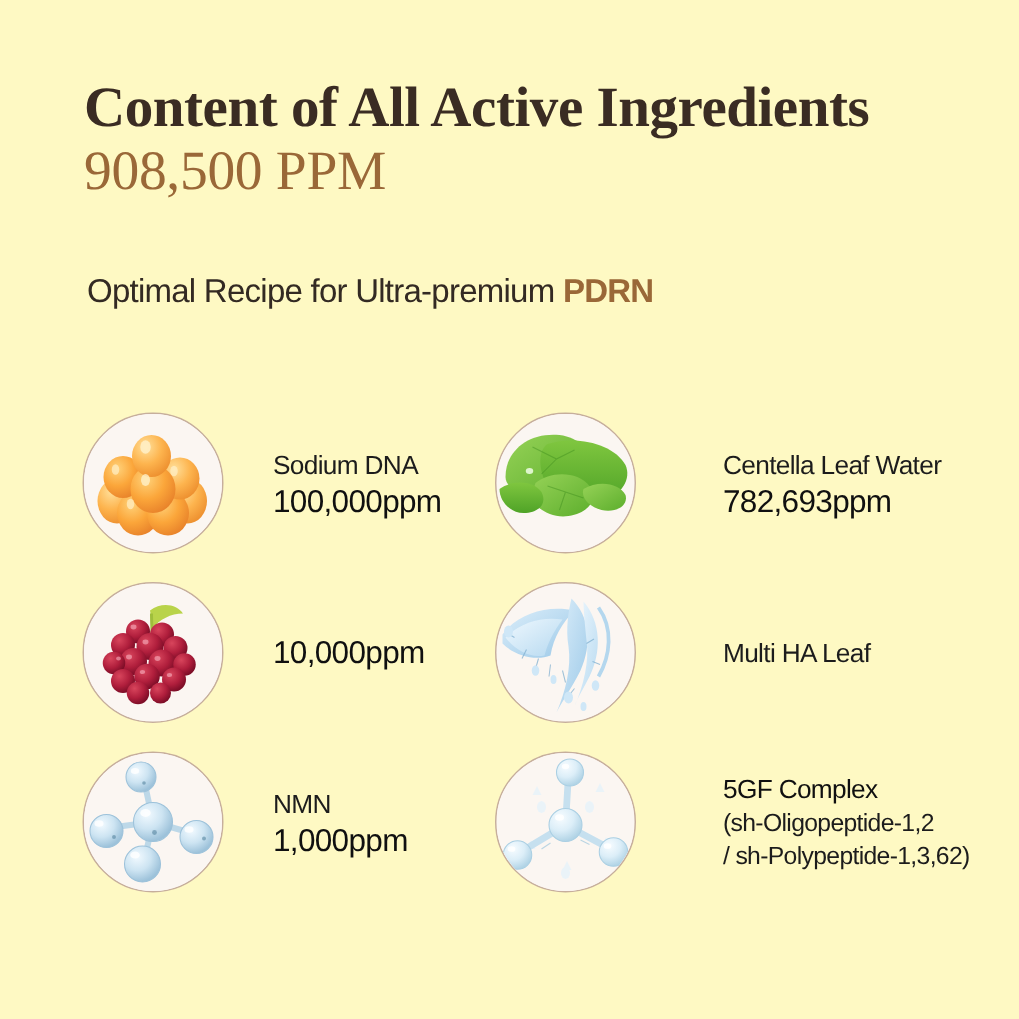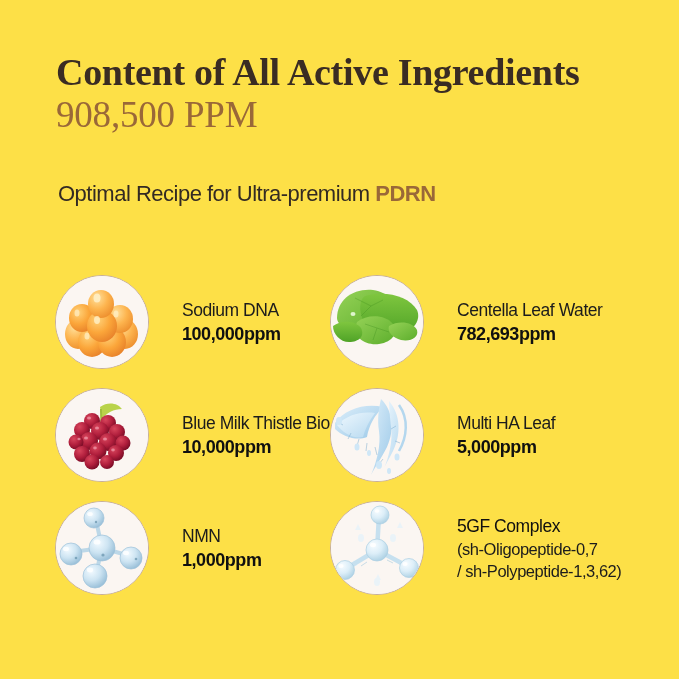--- a/index.html
+++ b/index.html
@@ -11,21 +11,21 @@
     height: 679px;
     background: #EDE3DA;
     font-family: "Liberation Sans", sans-serif;
     overflow: hidden;
     position: relative;
   }
 
   .page {
     position: absolute;
     inset: 0;
-    background: #fde047;
+    background: #fef9c3;
   }
 
   
   .header {
     position: absolute;
     left: 56px;
     top: 50px;
     width: 600px;
   }
   .title-line1 {
@@ -74,21 +74,21 @@
     height: 113px;
   }
   .cell {
     position: absolute;
     top: 0;
     display: flex;
     align-items: center;
     height: 100px;
   }
   .cell.col-left  { left: 55px; }
-  .cell.col-right { left: 330px; }
+  .cell.col-right { left: 330px; gap: 25px; }
 
   .icon-circle {
     position: relative;
     width: 94px;
     height: 94px;
     min-width: 94px;
     border-radius: 50%;
     background: #FBF6F2;
     border: 1px solid #C6AE9C;
     overflow: hidden;
@@ -110,23 +110,23 @@
     justify-content: center;
   }
   .ing-name {
     font-size: 17.5px;
     line-height: 24px;
     color: #1C1C1C;
     letter-spacing: -0.45px;
     white-space: nowrap;
   }
   .ing-value {
-    font-size: 18px;
+    font-size: 21px;
     line-height: 25px;
-    font-weight: bold;
+    font-weight: normal;
     color: #101010;
     letter-spacing: -0.45px;
     white-space: nowrap;
   }
   .ing-name.bold {
     font-weight: normal;
     color: #101010;
   }
   .ing-sub {
     font-size: 16.5px;
@@ -266,21 +266,20 @@
               <ellipse cx="41" cy="39" rx="2" ry="1.6"></ellipse>
               <ellipse cx="30" cy="49" rx="2" ry="1.6"></ellipse>
               <ellipse cx="49" cy="50" rx="2" ry="1.6"></ellipse>
               <ellipse cx="23" cy="50" rx="1.6" ry="1.3"></ellipse>
               <ellipse cx="39" cy="59" rx="1.8" ry="1.4"></ellipse>
               <ellipse cx="57" cy="61" rx="1.8" ry="1.4"></ellipse>
             </g>
           </svg>
         </div>
         <div class="labels">
-          <div class="ing-name">Blue Milk Thistle Bio</div>
           <div class="ing-value">10,000ppm</div>
         </div>
       </div>
 
       <div class="cell col-right">
         <div class="icon-circle">
           <svg viewBox="0 0 92 92">
             <defs>
               <linearGradient id="wg1" x1="0" y1="0" x2="1" y2="1">
                 <stop offset="0%" stop-color="#DCEEFA"></stop>
@@ -312,21 +311,20 @@
               <ellipse cx="26" cy="58" rx="2.5" ry="3.5"></ellipse>
               <ellipse cx="38" cy="64" rx="2" ry="3"></ellipse>
               <ellipse cx="48" cy="76" rx="3" ry="4"></ellipse>
               <ellipse cx="66" cy="68" rx="2.5" ry="3.5"></ellipse>
               <ellipse cx="58" cy="82" rx="2" ry="3"></ellipse>
             </g>
           </svg>
         </div>
         <div class="labels">
           <div class="ing-name">Multi HA Leaf</div>
-          <div class="ing-value">5,000ppm</div>
         </div>
       </div>
     </div>
 
     <div class="row">
 
       <div class="cell col-left">
         <div class="icon-circle">
           <svg viewBox="0 0 92 92">
             <defs>
@@ -410,20 +408,20 @@
               <ellipse cx="74" cy="62" rx="2.6" ry="1.9"></ellipse>
             </g>
             <g stroke="#9FC8DD" stroke-width="0.8" fill="none" opacity="0.7">
               <path d="M36 60 l-6 4"></path>
               <path d="M56 58 l6 3"></path>
             </g>
           </svg>
         </div>
         <div class="labels">
           <div class="ing-name bold">5GF Complex</div>
-          <div class="ing-sub">(sh-Oligopeptide-0,7</div>
+          <div class="ing-sub">(sh-Oligopeptide-1,2</div>
           <div class="ing-sub">/ sh-Polypeptide-1,3,62)</div>
         </div>
       </div>
     </div>
 
   </div>
 </div>
 
 </body></html>

